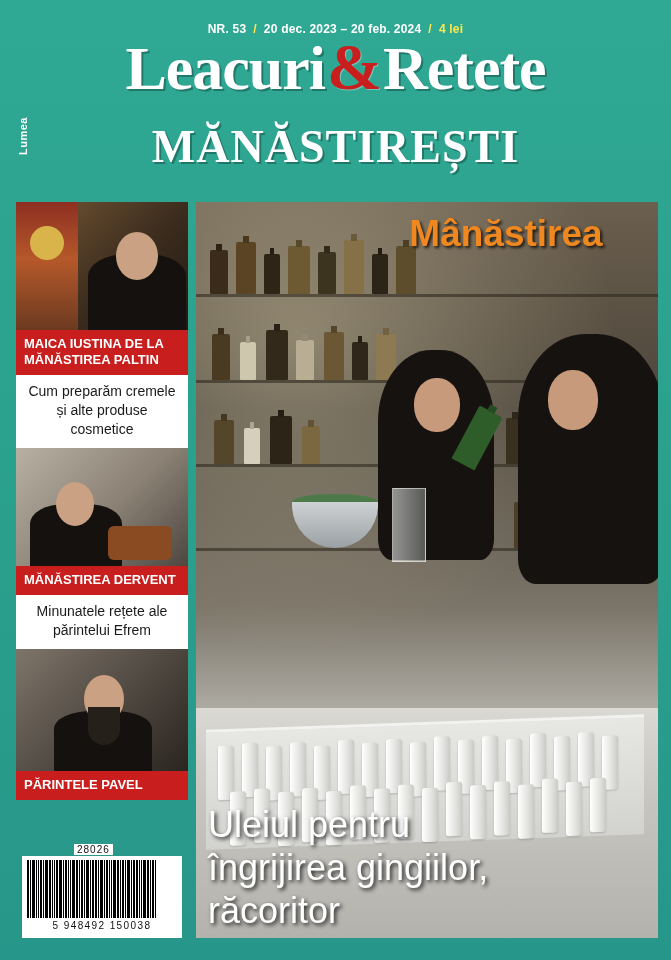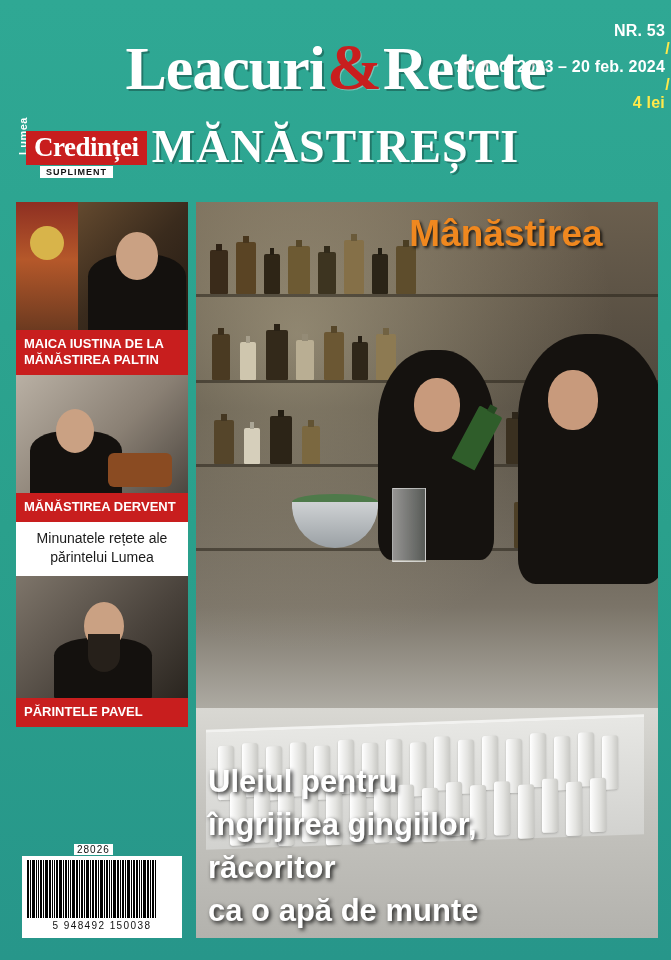--- a/index.html
+++ b/index.html
@@ -11,23 +11,23 @@
   }
   .cover {
     position: relative;
     width: 671px; height: 960px;
     background: linear-gradient(180deg, #2fa894 0%, #2aa08c 55%, #27968a 100%);
   }
 
   
   .issue-line {
     position: absolute; top: 22px; left: 0; right: 0;
-    display: flex; justify-content: center; align-items: flex-end;
+    display: flex; justify-content: center; align-items: flex-start;
     gap: 0px;
-    font-size: 16px; font-weight: bold; letter-spacing: .2px; flex-direction: column;
+    font-size: 12px; font-weight: bold; letter-spacing: .2px;
   }
   .issue-line span { padding: 0 6px; }
   .issue-nr { color: #ffffff; }
   .issue-dates { color: #ffffff; }
   .issue-price { color: #ffe94a; }
   .sep { color: #ffe94a; font-weight: bold; padding: 0 1px !important; }
 
   .title-main {
     position: absolute; top: 34px; left: 0; right: 0;
     text-align: center;
@@ -158,22 +158,22 @@
     font-family: "Liberation Sans", sans-serif;
     font-weight: bold;
     font-size: 37px;
     line-height: 43px;
     color: #f0881f;
     text-shadow: 2px 2px 3px rgba(0,0,0,.75);
   }
   .bottom-head {
     position: absolute; left: 208px; bottom: 28px;
     width: 444px;
-    font-weight: bold;
-    font-size: 31px;
+    font-weight: normal;
+    font-size: 36px;
     line-height: 43px;
     color: #ffffff;
     text-shadow: 2px 2px 4px rgba(0,0,0,.85);
   }
 
   
   .left-col { position: absolute; left: 16px; top: 202px; width: 172px; }
   .thumb { width: 172px; position: relative; overflow: hidden; }
   .thumb-1 { height: 128px; background: linear-gradient(135deg,#7a5a38 0%,#3a2b1d 60%,#241a12 100%); }
   .thumb-2 { height: 118px; background: linear-gradient(135deg,#b9b0a4 0%,#8a8074 55%,#4d4740 100%); }
@@ -236,24 +236,20 @@
     <span class="issue-price">4 lei</span>
   </div>
 
   <div class="title-main">
     <span>Leacuri</span><span class="amp">&amp;</span><span>Retete</span>
   </div>
   <div class="title-sub">MĂNĂSTIREȘTI</div>
 
   <div class="logo-block">
     <div class="logo-lumea">Lumea</div>
-    <div class="logo-credintei-wrap">
-      <div class="logo-credintei">Credinței</div>
-      <div class="logo-supliment">SUPLIMENT</div>
-    </div>
   </div>
 
   <div class="main-photo">
     <div class="mp-bg"></div>
 
     <div class="shelf" style="top:92px;"></div>
     <div class="shelf" style="top:178px;"></div>
     <div class="shelf" style="top:262px;"></div>
     <div class="shelf" style="top:346px;"></div>
 
@@ -339,44 +335,44 @@
   </div>
 
   <div class="mag-title">
     <div>Mânăstirea</div>
   </div>
 
   <div class="bottom-head">
     <div>Uleiul pentru</div>
     <div>îngrijirea gingiilor,</div>
     <div>răcoritor</div>
-    <div>ca o apă de munte</div>
   </div>
 
   <div class="left-col">
 
     <div>
       <div class="thumb thumb-1">
         <div class="icon-art">
           <div class="icon-halo"></div>
         </div>
         <div class="portrait-body" style="left:72px; top:52px; width:98px; height:80px;"></div>
         <div class="portrait-head" style="left:100px; top:30px; width:42px; height:48px;"></div>
       </div>
       <div class="banner">MAICA IUSTINA DE LA MĂNĂSTIREA PALTIN</div>
+      <div class="caption">Cum preparăm cremele și alte produse cosmetice</div>
     </div>
 
     <div>
       <div class="thumb thumb-2">
         <div class="portrait-body" style="left:14px; top:56px; width:92px; height:66px; border-radius:38% 38% 4% 4% / 30% 30% 4% 4%;"></div>
         <div class="portrait-head" style="left:40px; top:34px; width:38px; height:44px;"></div>
         <div style="position:absolute; left:92px; top:78px; width:64px; height:34px; background:#8a4b22; border-radius:6px;"></div>
       </div>
       <div class="banner">MĂNĂSTIREA DERVENT</div>
-      <div class="caption">Minunatele rețete ale părintelui Lumea</div>
+      <div class="caption">Minunatele rețete ale părintelui Efrem</div>
     </div>
 
     <div>
       <div class="thumb thumb-3">
         <div class="portrait-body" style="left:38px; top:62px; width:98px; height:62px;"></div>
         <div class="portrait-head" style="left:68px; top:26px; width:40px; height:48px;"></div>
         <div style="position:absolute; left:72px; top:58px; width:32px; height:38px; background:#26201a; border-radius:0 0 16px 16px;"></div>
       </div>
       <div class="banner">PĂRINTELE PAVEL</div>
     </div>

